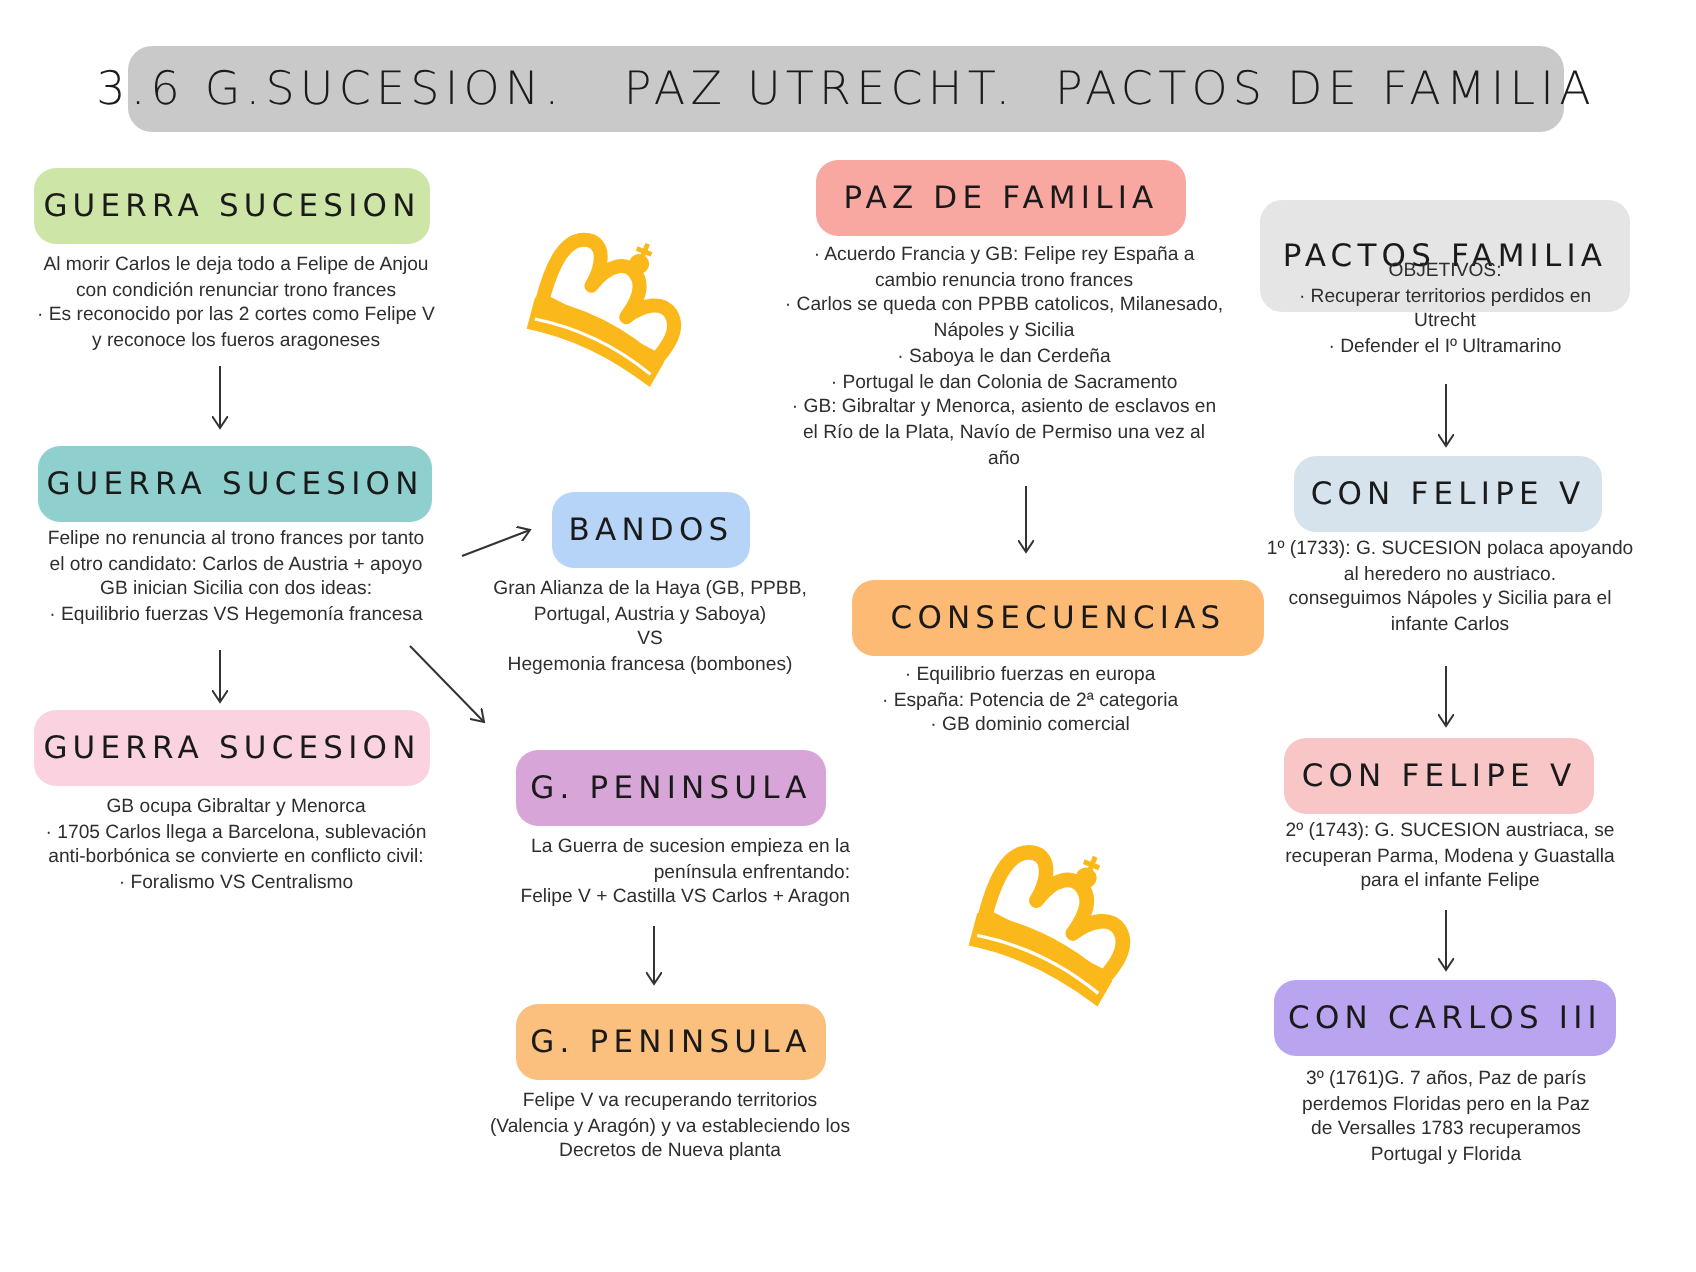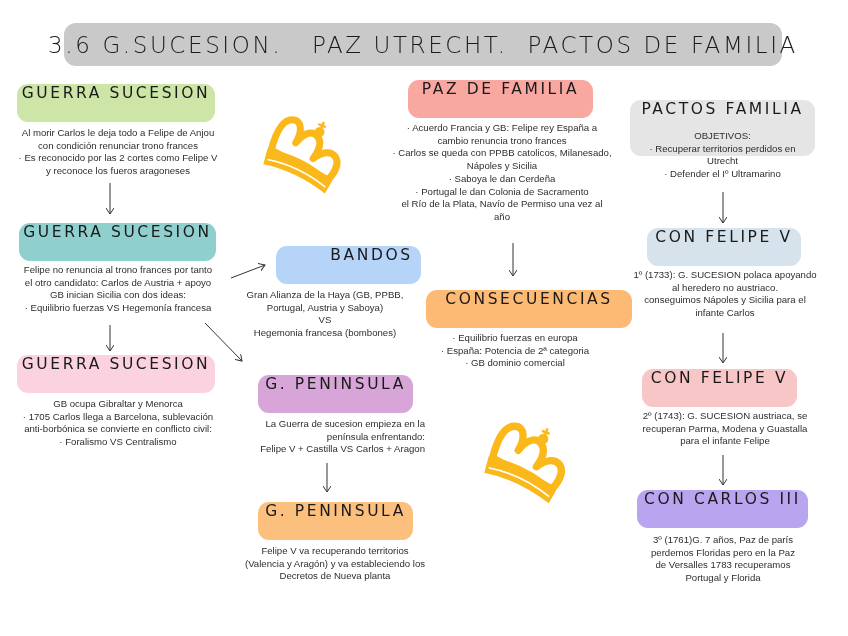--- a/index.html
+++ b/index.html
@@ -13,21 +13,21 @@
       background: #c9c9c9; border-radius: 12px;
       display: flex; align-items: center; justify-content: center;
     }
     .title-text {
       font-family: "DejaVu Sans", sans-serif; font-weight: 300;
       font-size: 23px; letter-spacing: 2.6px; color: #1b1b1b;
       white-space: pre;
     }
     .pill {
       position: absolute; border-radius: 11px;
-      display: flex; align-items: flex-start; justify-content: center;
+      display: flex; align-items: center; justify-content: center;
     }
     .pill-label {
       font-family: "DejaVu Sans", sans-serif; font-size: 15.5px;
       letter-spacing: 2.6px; color: #1a1a1a; white-space: nowrap;
     }
     .note {
       position: absolute; text-align: center;
       font-family: "Liberation Sans", sans-serif; font-size: 9.6px;
       line-height: 12.7px; color: #2e2e2e;
     }
@@ -84,21 +84,21 @@
 <div class="pill" style="left:17px;top:355px;width:198px;height:38px;background:#fbd3e0;">
   <span class="pill-label">GUERRA SUCESION</span>
 </div>
 <div class="note" style="left:4px;top:398px;width:228px;">
   <span>GB ocupa Gibraltar y Menorca</span>
   <span>· 1705 Carlos llega a Barcelona, sublevación</span>
   <span>anti-borbónica  se convierte en conflicto civil:</span>
   <span>· Foralismo VS Centralismo</span>
 </div>
 
-<div class="pill" style="left:276px;top:246px;width:99px;height:38px;background:#b6d4f7;padding-left:46px;">
+<div class="pill" style="left:276px;top:246px;width:99px;height:38px;background:#b6d4f7;">
   <span class="pill-label">BANDOS</span>
 </div>
 <div class="note" style="left:232px;top:289px;width:186px;">
   <span>Gran Alianza de la Haya (GB, PPBB,</span>
   <span>Portugal, Austria y Saboya)</span>
   <span>VS</span>
   <span>Hegemonia francesa (bombones)</span>
 </div>
 
 <div class="pill" style="left:258px;top:375px;width:155px;height:38px;background:#d8a5d8;">
@@ -122,20 +122,21 @@
 <div class="pill" style="left:408px;top:80px;width:185px;height:38px;background:#f9a7a1;">
   <span class="pill-label">PAZ DE FAMILIA</span>
 </div>
 <div class="note" style="left:384px;top:122px;width:236px;">
   <span>· Acuerdo Francia y GB: Felipe rey España a</span>
   <span>cambio renuncia trono frances</span>
   <span>· Carlos se queda con PPBB catolicos, Milanesado,</span>
   <span>Nápoles y Sicilia</span>
   <span>· Saboya le dan Cerdeña</span>
   <span>· Portugal le dan Colonia de Sacramento</span>
+  <span>· GB: Gibraltar y Menorca, asiento de esclavos en</span>
   <span>el Río de la Plata, Navío de Permiso una vez al</span>
   <span>año</span>
 </div>
 
 <div class="pill" style="left:426px;top:290px;width:206px;height:38px;background:#fdba74;">
   <span class="pill-label">CONSECUENCIAS</span>
 </div>
 <div class="note" style="left:420px;top:332px;width:190px;">
   <span>· Equilibrio fuerzas en europa</span>
   <span>· España: Potencia de 2ª categoria</span>

